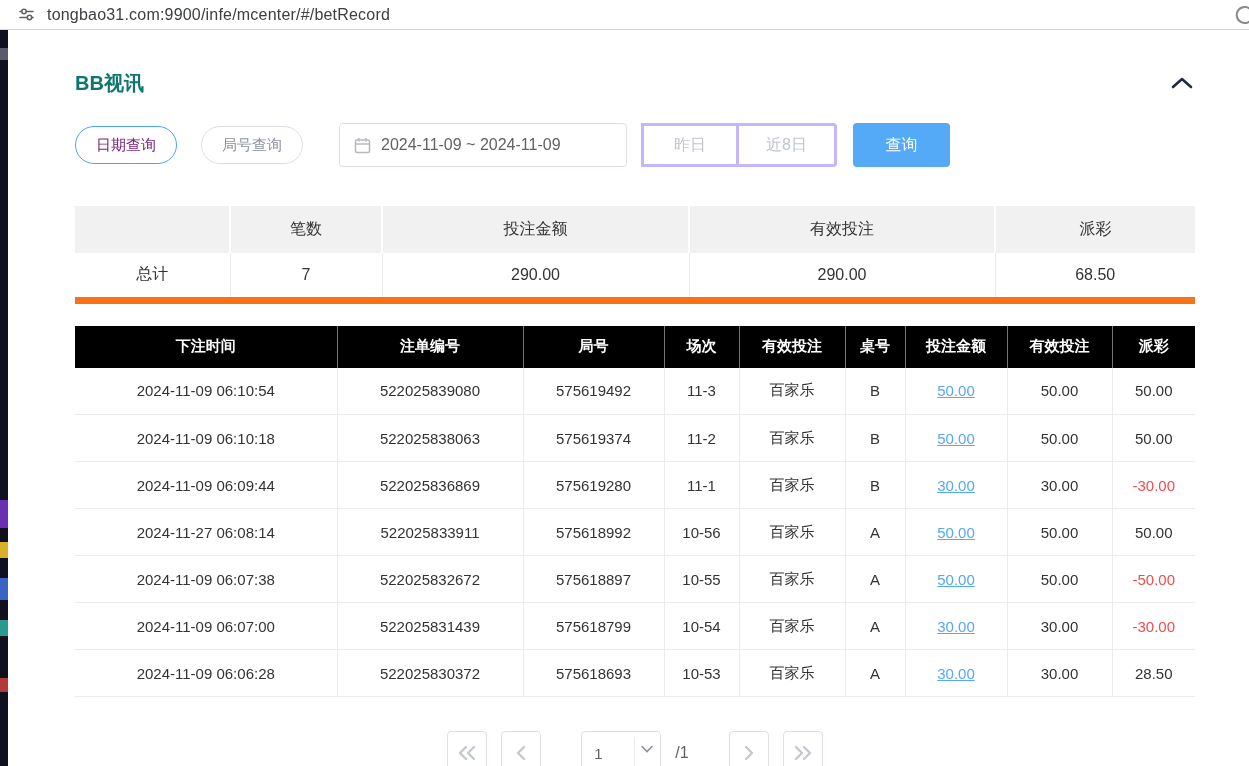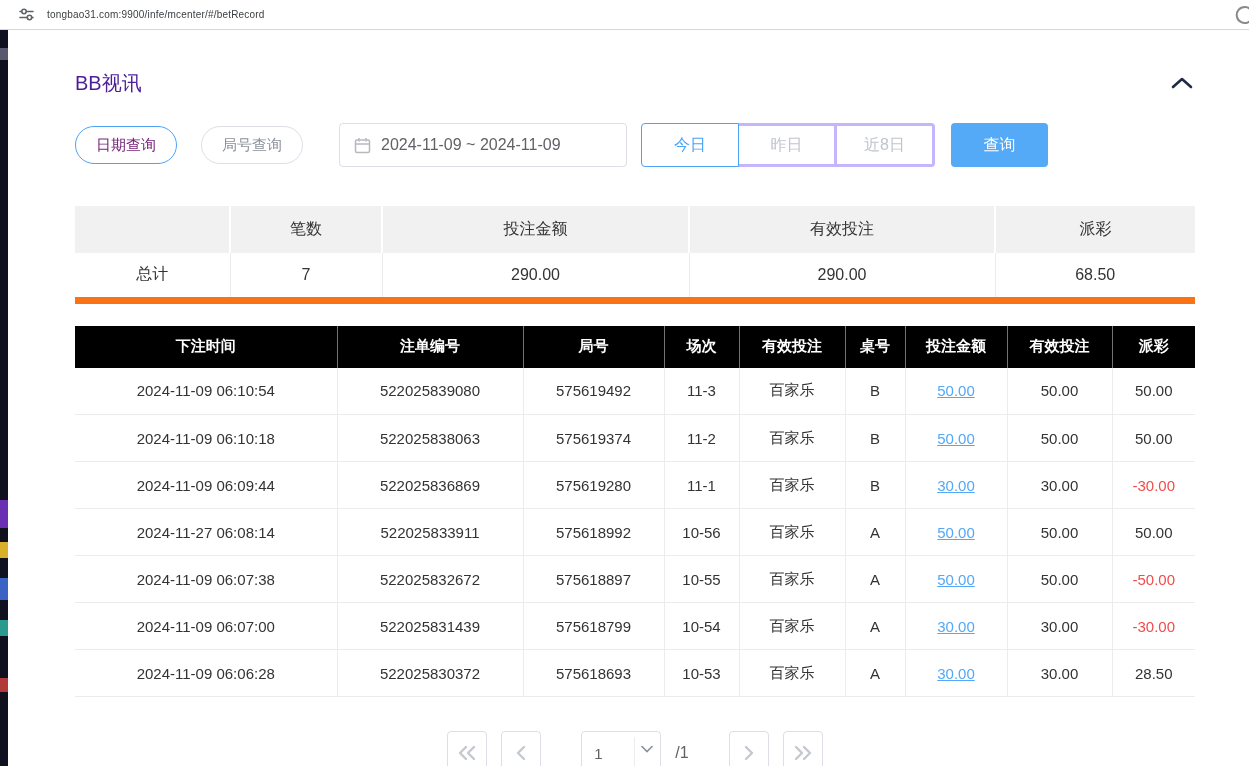--- a/index.html
+++ b/index.html
@@ -3,32 +3,32 @@
 <meta charset="utf-8">
 <style>
   * { margin:0; padding:0; box-sizing:border-box; }
   html,body { width:1249px; height:766px; overflow:hidden; background:#fff;
     font-family:"Liberation Sans","DejaVu Sans",sans-serif; }
 
   
   .addr-bar { position:relative; height:30px; background:#fff; border-bottom:1px solid #d8d8d8;
     display:flex; align-items:center; padding-left:18px; z-index:5; }
   .site-icon { display:inline-flex; margin-right:12px; }
-  .addr-url { font-size:10px; color:#3c4043; letter-spacing:.2px; }
+  .addr-url { font-size:16px; color:#3c4043; letter-spacing:.2px; }
   .reload-icon { position:absolute; right:-7px; top:4px; color:#888; }
 
   
   .left-strip { position:absolute; left:0; top:30px; width:8px; height:736px; background:#10101e; z-index:4; }
   .left-strip .spk { position:absolute; left:0; width:8px; }
 
   
   .content { position:relative; margin-left:75px; width:1120px; padding-top:38px; }
 
   .page-header { display:flex; align-items:center; justify-content:space-between; height:30px; }
-  .page-title { font-size:20px; font-weight:normal; color:#4c1d95; }
+  .page-title { font-size:20px; font-weight:bold; color:#0f766e; }
   .collapse-btn { cursor:pointer; display:inline-flex; padding:2px; }
 
   
   .filter-row { display:flex; align-items:center; margin-top:25px; height:44px; }
   .pill-btn { height:38px; padding:0 20px; border-radius:19px; background:#fff; font-size:15px;
     display:inline-flex; align-items:center; cursor:pointer; }
   .pill-btn.active { border:1px solid #4da3f5; color:#701a75; }
   .pill-btn.inactive { border:1px solid #dcdfe6; color:#8a9099; margin-left:24px; }
   .date-box { margin-left:36px; width:288px; height:44px; border:1px solid #dcdfe6; border-radius:4px;
     display:flex; align-items:center; padding:0 14px; background:#fff; cursor:pointer; }
@@ -127,21 +127,20 @@
           <rect x="1.5" y="3" width="14" height="12.5" rx="1.5"></rect>
           <line x1="1.5" y1="7" x2="15.5" y2="7"></line>
           <line x1="5" y1="1" x2="5" y2="4.5"></line>
             <line x1="12" y1="1" x2="12" y2="4.5"></line>
         </svg>
       </span>
       <span class="date-text">2024-11-09 ~ 2024-11-09</span>
     </div>
 
     <div class="quick-group">
-      <div class="quick-btn first active">今日</div>
       <div class="quick-btn">昨日</div>
       <div class="quick-btn last">近8日</div>
     </div>
 
     <button class="search-btn">查询</button>
   </div>
 
   <table class="summary">
     <colgroup>
         <col style="width:155px">

